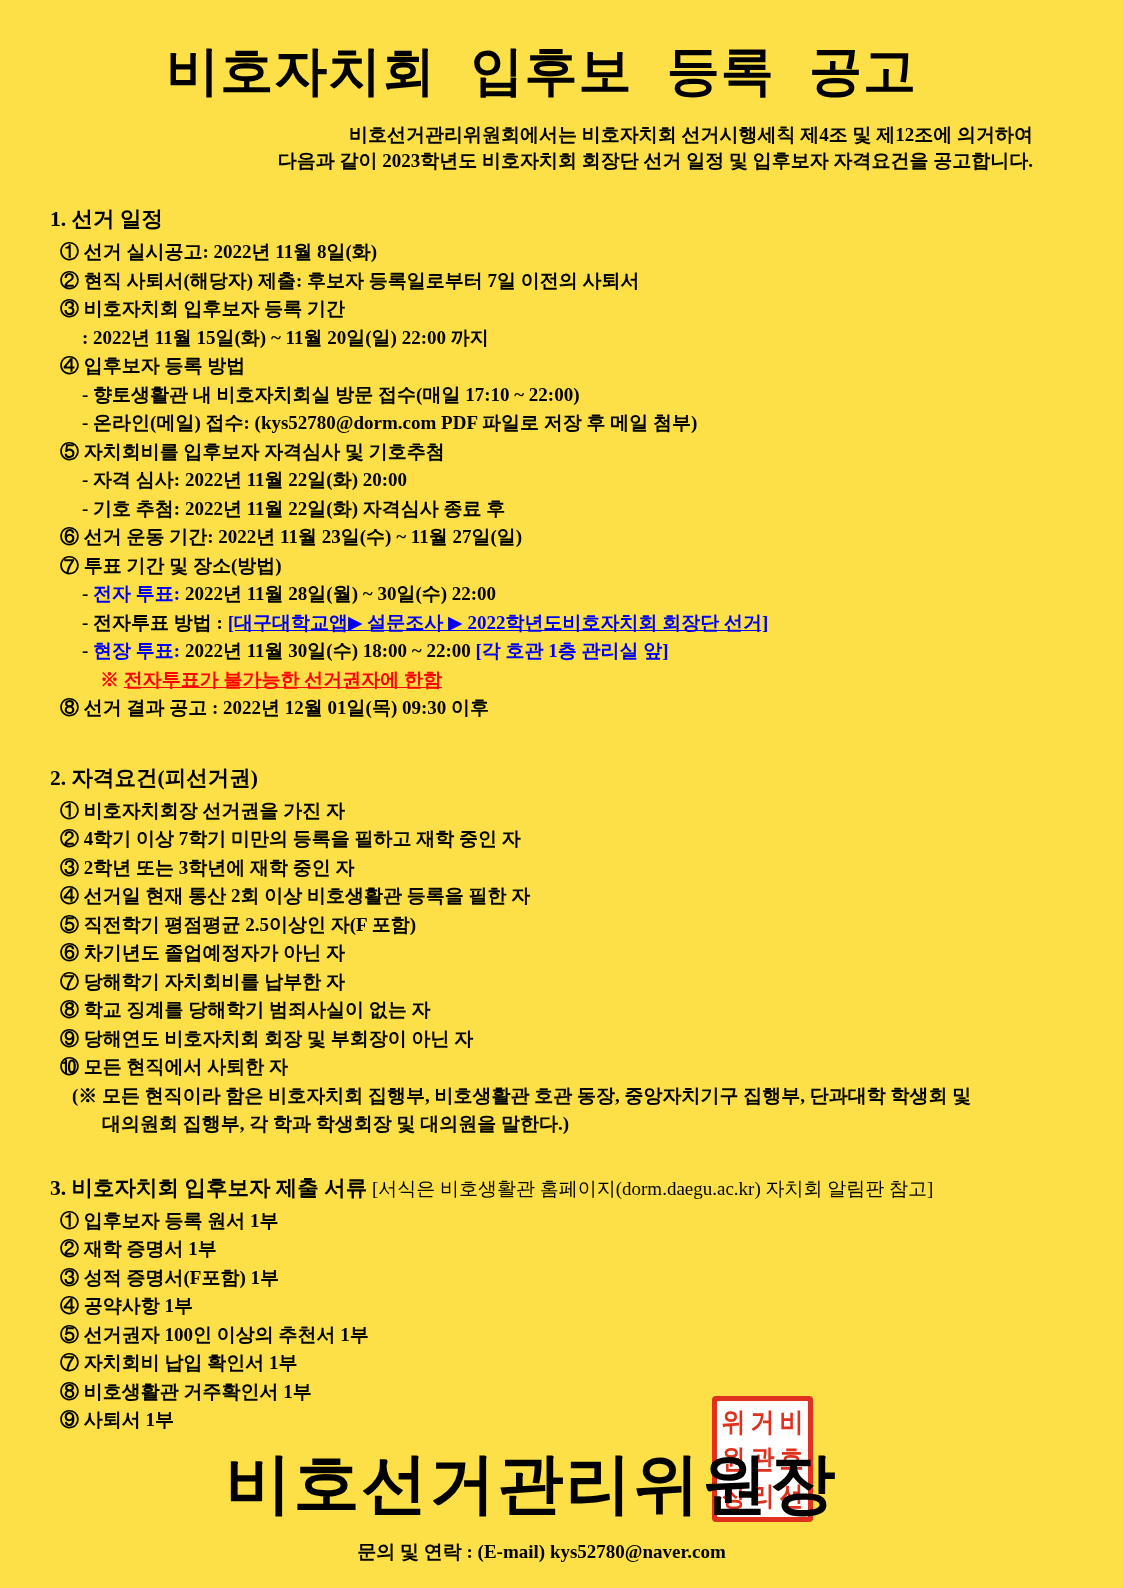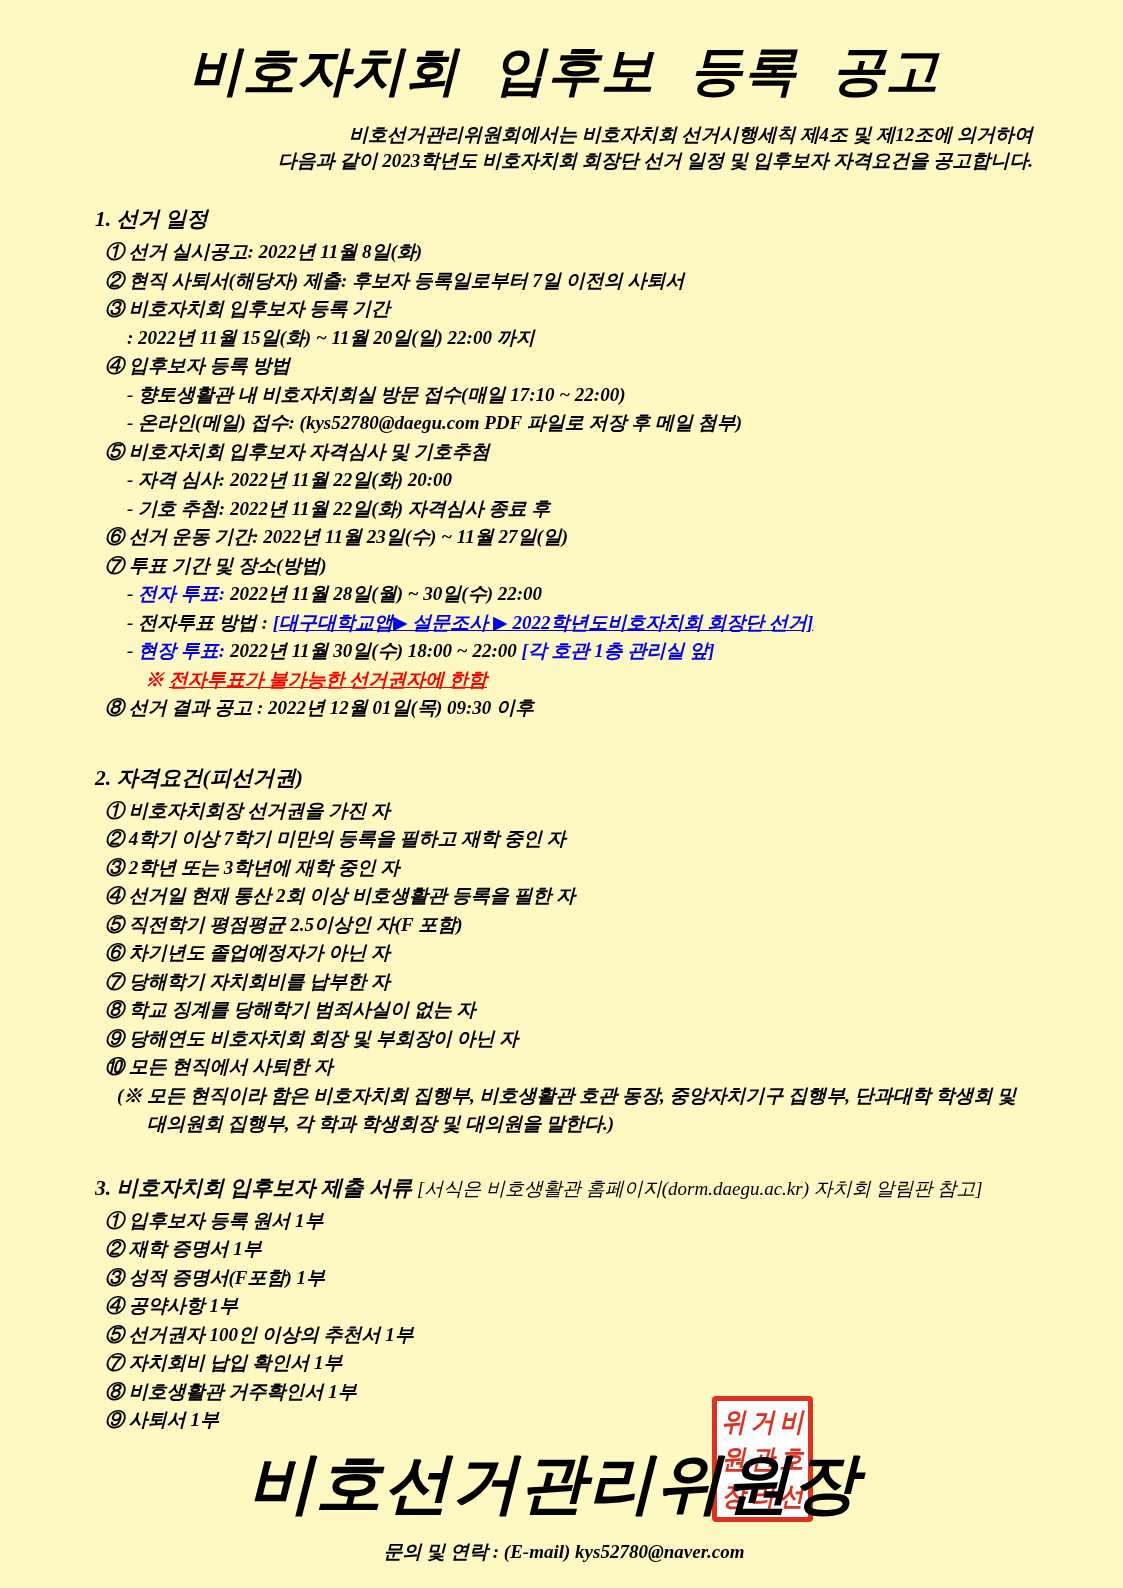--- a/index.html
+++ b/index.html
@@ -6,23 +6,22 @@
   body {
     width:1123px; height:1588px;
     font-family:"Liberation Serif","DejaVu Serif",serif;
     color:#000000;
     overflow:hidden;
   }
   .page {
     position:relative;
     width:1123px; height:1588px;
     box-sizing:border-box;
-    padding:26px 50px 0 95px;
-    background:#fef9c3;
-    font-style:italic;
+    padding:26px 50px 0 50px;
+    background:#fde047;
   }
   .doc-title {
     margin:10px 40px 14px 0;
     text-align:center;
     font-size:53px;
     font-weight:900;
     letter-spacing:1px;
     word-spacing:20px;
     white-space:nowrap;
   }
@@ -85,22 +84,22 @@
   <p class="intro">다음과 같이 2023학년도 비호자치회 회장단 선거 일정 및 입후보자 자격요건을 공고합니다.</p>
 
   <section class="sec-schedule">
     <h2 class="sec-heading">1. 선거 일정</h2>
     <div class="ln i1">① 선거 실시공고: 2022년 11월 8일(화)</div>
     <div class="ln i1">② 현직 사퇴서(해당자) 제출: 후보자 등록일로부터 7일 이전의 사퇴서</div>
     <div class="ln i1">③ 비호자치회 입후보자 등록 기간</div>
     <div class="ln i2">: 2022년 11월 15일(화) ~ 11월 20일(일) 22:00 까지</div>
     <div class="ln i1">④ 입후보자 등록 방법</div>
     <div class="ln i2">- 향토생활관 내 비호자치회실 방문 접수(매일 17:10 ~ 22:00)</div>
-    <div class="ln i2">- 온라인(메일) 접수: (kys52780@daegu.com PDF 파일로 저장 후 메일 첨부)</div>
-    <div class="ln i1">⑤ 비호자치회 입후보자 자격심사 및 기호추첨</div>
+    <div class="ln i2">- 온라인(메일) 접수: (kys52780@dorm.com PDF 파일로 저장 후 메일 첨부)</div>
+    <div class="ln i1">⑤ 자치회비를 입후보자 자격심사 및 기호추첨</div>
     <div class="ln i2">- 자격 심사: 2022년 11월 22일(화) 20:00</div>
     <div class="ln i2">- 기호 추첨: 2022년 11월 22일(화) 자격심사 종료 후</div>
     <div class="ln i1">⑥ 선거 운동 기간: 2022년 11월 23일(수) ~ 11월 27일(일)</div>
     <div class="ln i1">⑦ 투표 기간 및 장소(방법)</div>
     <div class="ln i2">
       <span>- </span><span class="blue">전자 투표:</span><span> 2022년 11월 28일(월) ~ 30일(수) 22:00</span>
     </div>
     <div class="ln i2">
       <span>- 전자투표 방법 : </span><span class="link">[대구대학교앱▶ 설문조사 ▶ 2022학년도비호자치회 회장단 선거]</span>
     </div>

